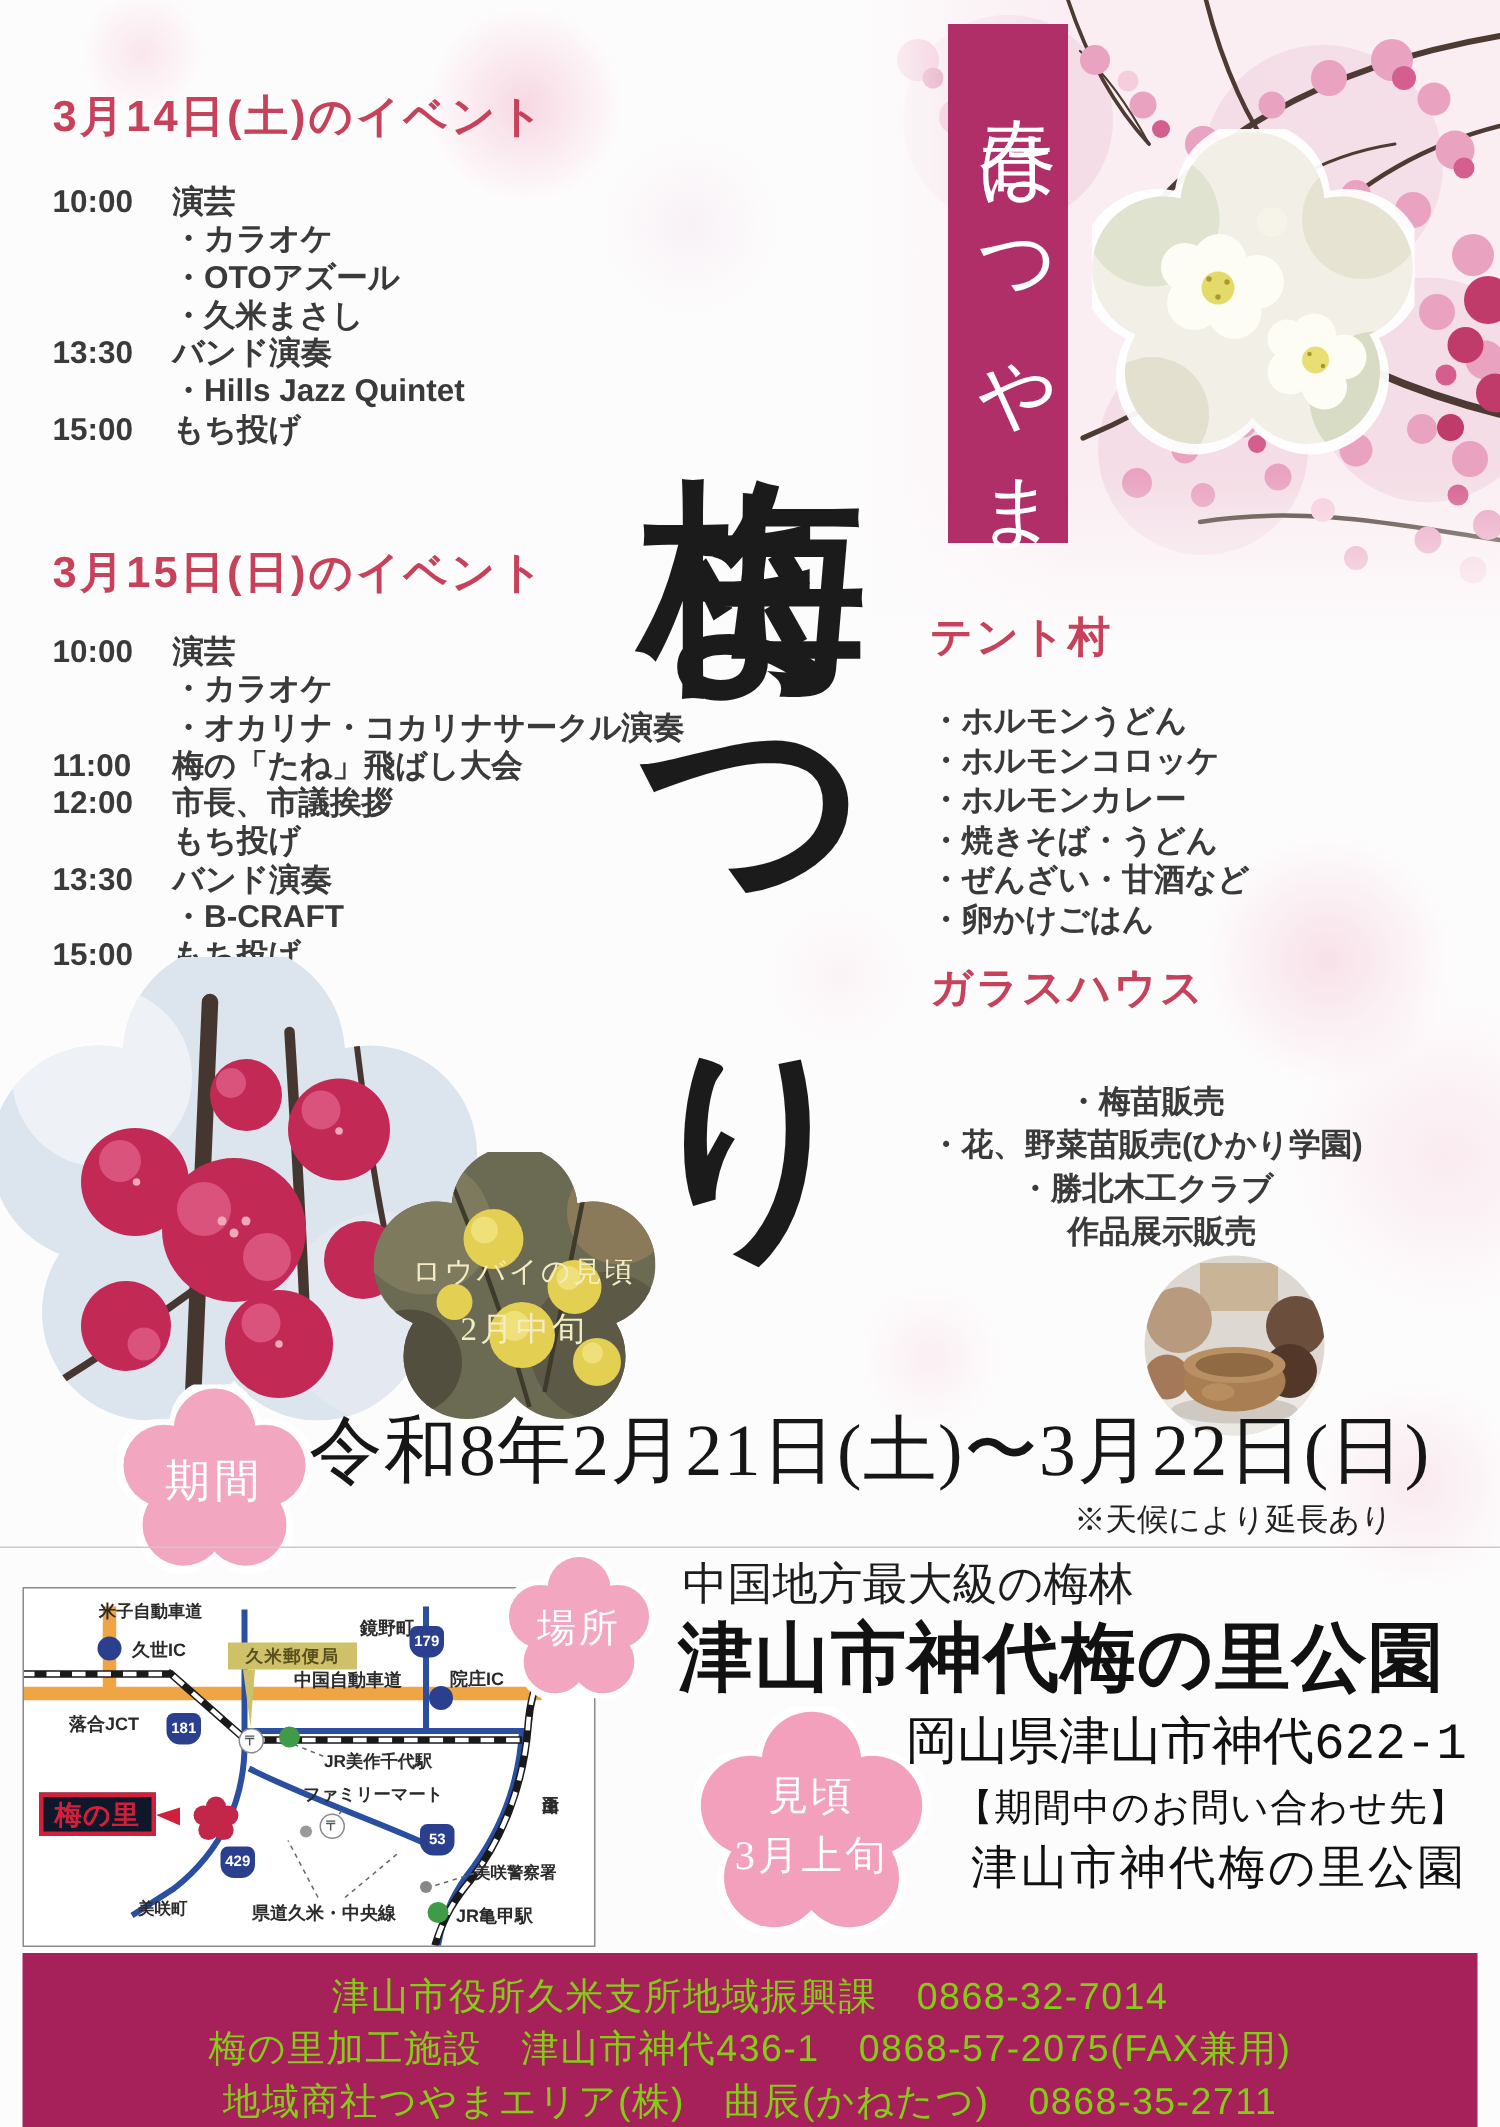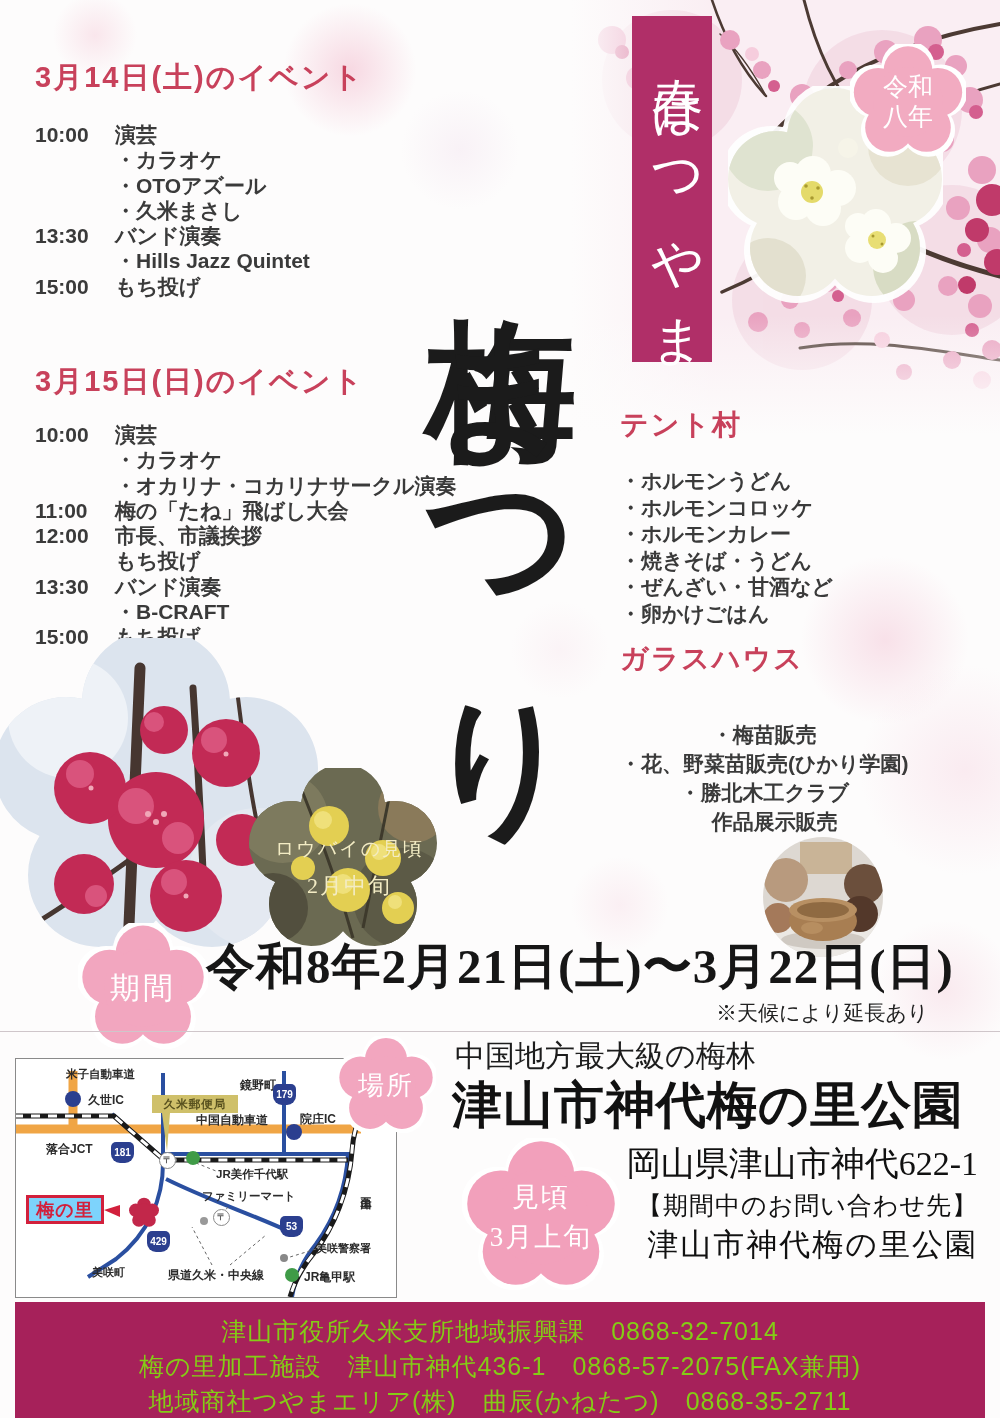--- a/index.html
+++ b/index.html
@@ -40,44 +40,44 @@
   .ev-row{display:flex;font-weight:bold;color:#3a3a3a;font-size:21px;line-height:25.3px;}
   .ev-time{width:80px;flex:none;}
   .tent-item,.glass-item{font-weight:bold;color:#3a3a3a;font-size:21px;line-height:26.5px;}
   .glass-item{line-height:29px;}
   .glass-dates{font-weight:bold;color:#3a3a3a;font-size:25px;line-height:33px;}
   
   .roubai-cap{left:252px;top:832px;width:195px;text-align:center;color:#f3ecc4;
     font-family:"Liberation Serif","DejaVu Serif",serif;letter-spacing:2px;line-height:1.8;}
   .roubai-cap .l1{font-size:19px;} .roubai-cap .l2{font-size:22px;}
   
-  .period-date{left:206px;top:934px;font-family:"Liberation Serif","DejaVu Serif",serif;font-weight:700;
+  .period-date{left:206px;top:934px;font-family:"Liberation Serif","DejaVu Serif",serif;font-weight:400;
     font-size:49px;color:#161616;letter-spacing:1px;}
   .period-note{left:716px;top:999px;font-family:"Liberation Serif","DejaVu Serif",serif;font-size:21px;color:#222;}
   .sep-line{left:0;top:1031px;width:1000px;height:0;border-top:1px solid #cfc6ca;}
   
   .map-box{left:15px;top:1058px;width:382px;height:240px;background:#fff;border:1px solid #8a8a8a;box-sizing:border-box;}
   .ml{position:absolute;font-weight:bold;color:#2b2b2b;white-space:nowrap;}
   .shield{position:absolute;width:23px;height:21px;background:#2b3f8f;border-radius:5px 5px 9px 9px;
     color:#fff;font-size:10px;font-weight:bold;display:flex;align-items:center;justify-content:center;}
   .postal{position:absolute;width:15px;height:15px;border:1px solid #8a8a8a;border-radius:50%;background:#fff;
     color:#555;font-size:9px;font-weight:bold;display:flex;align-items:center;justify-content:center;}
   .post-label{position:absolute;left:112px;top:36px;width:86px;height:18px;background:#cfc06a;color:#57501e;
     font-size:11.5px;font-weight:bold;display:flex;align-items:center;justify-content:center;letter-spacing:1px;margin-left:24px;}
-  .ume-label{position:absolute;left:10px;top:136px;width:78px;height:29px;background:#7dd3fc;border:3px solid #d2203c;
+  .ume-label{position:absolute;left:10px;top:136px;width:78px;height:29px;background:#0f172a;border:3px solid #d2203c;
     color:#d2203c;font-size:18px;font-weight:bold;display:flex;align-items:center;justify-content:center;
     letter-spacing:1px;box-sizing:border-box;}
   .to-tsuyama{position:absolute;left:342px;top:130px;writing-mode:vertical-rl;text-orientation:upright;
     font-size:11px;font-weight:bold;color:#2b2b2b;}
   
   .loc-catch{left:455px;top:1036px;font-family:"Liberation Serif","DejaVu Serif",serif;font-size:30px;color:#1d1d1d;}
   .loc-name{left:452px;top:1072px;font-family:"Liberation Serif","DejaVu Serif",serif;font-size:50px;font-weight:600;
     color:#111;letter-spacing:1px;}
   .loc-right{left:420px;top:1142px;width:558px;text-align:right;font-family:"Liberation Serif","DejaVu Serif",serif;color:#111;}
-  .loc-addr{font-size:34px;line-height:44px;}
+  .loc-addr{font-size:34px;line-height:44px;font-family:Liberation Mono, monospace;}
   .loc-contact-label{font-size:25px;line-height:40px;letter-spacing:1px;}
   .loc-contact-name{font-size:31px;line-height:38px;letter-spacing:2px;}
   .loc-phone{font-family:"Liberation Sans","DejaVu Sans",sans-serif;font-size:45px;font-weight:bold;
     line-height:52px;color:#000;padding-right:28px;}
   
   .footer-band{left:15px;top:1302px;width:970px;height:128px;background:#a6215a;color:#84cc16;
     display:flex;flex-direction:column;align-items:center;justify-content:center;gap:2px;}
   .footer-band div{font-size:25px;line-height:33px;letter-spacing:1px;}
 </style>
 </head>
@@ -234,30 +234,20 @@
           <circle cx="145" cy="150" r="1.5"></circle>
             <circle cx="154" cy="158" r="1.5"></circle>
         </g>
         <circle cx="120" cy="62" r="10" fill="#f6f4e8"></circle>
       </g>
     </svg>
   </div>
 
   <div class="abs banner-v">春はつやま</div>
 
-  <div class="abs" style="left:850px;top:44px;width:116px;height:116px;">
-    <svg width="116" height="116" viewBox="0 0 100 100">
-      <use href="#flowerSym" fill="#ffffff" transform="translate(50,50) scale(1.1) translate(-50,-50)"></use>
-      <use href="#flowerSym" fill="#f2abc1"></use>
-    </svg>
-    <div class="badge-txt" style="font-size:25px;">
-      <span>令和</span>
-      <span>八年</span>
-    </div>
-  </div>
 
   <div class="abs title-v">梅まつり</div>
 
   <div class="abs" style="left:35px;top:58px;">
     <div class="h-crimson day-head">3月14日(土)のイベント</div>
     <div class="ev-list" style="margin-top:24px;">
       <div class="ev-row">
           <span class="ev-time">10:00</span>
           <span>演芸</span>
         </div>

